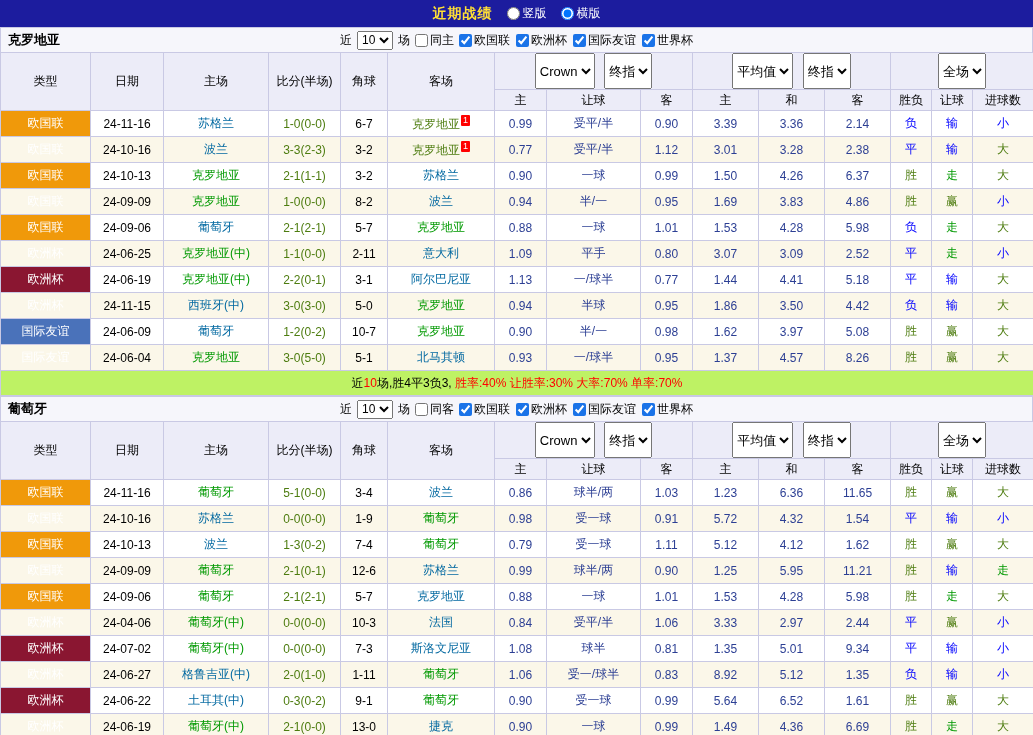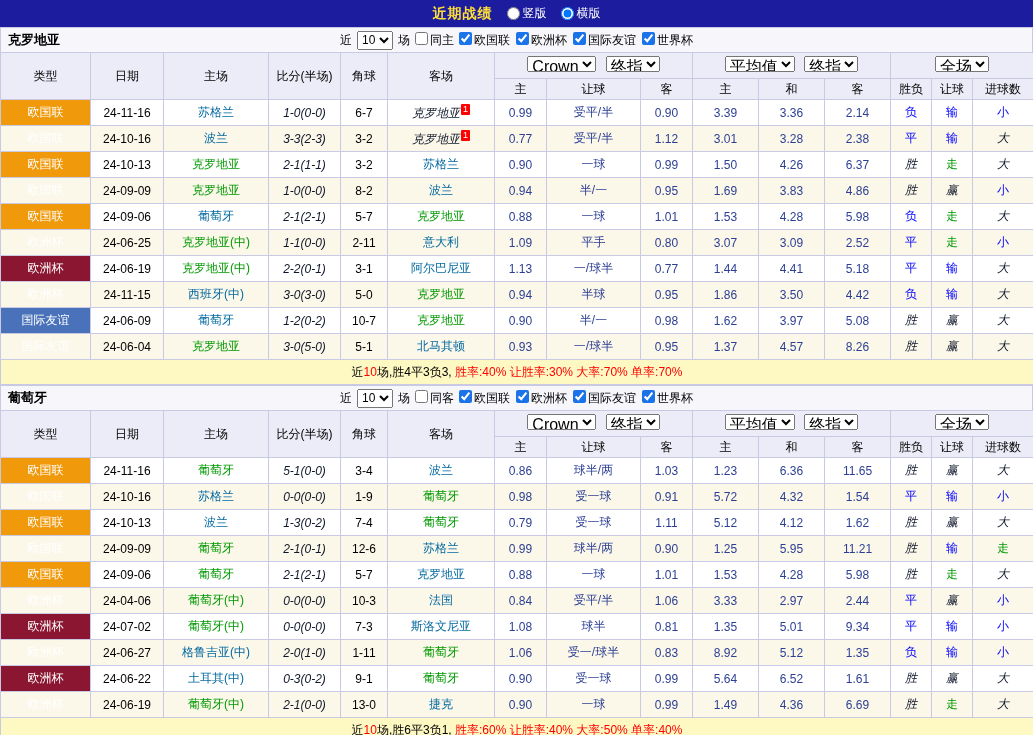--- a/index.html
+++ b/index.html
@@ -10,38 +10,38 @@
   .topbar{height:27px;background:#1c1c9e;display:flex;align-items:center;justify-content:center;gap:14px;}
   .topbar .title{color:#ffdf35;font-weight:bold;font-size:14px;letter-spacing:1px;}
   .radio-opt{display:inline-flex;align-items:center;gap:3px;color:#fff;font-size:12px;cursor:pointer;}
   .radio-opt input{margin:0;width:13px;height:13px;}
   
   .sec-head{position:relative;height:25px;display:flex;align-items:center;justify-content:center;
     background:#f6f6fb;border:1px solid #c9c9e4;border-bottom:none;}
   .sec-head .team{position:absolute;left:7px;font-weight:bold;font-size:13px;color:#000;}
   .filters{display:flex;align-items:center;gap:5px;}
   .filters select{font-size:12px;height:19px;}
-  .filters label{display:inline-flex;align-items:flex-start;gap:2px;cursor:pointer;}
+  .filters label{display:inline-flex;align-items:center;gap:2px;cursor:pointer;}
   .filters input[type=checkbox]{margin:0;width:13px;height:13px;accent-color:#1a73e8;}
   .leagues{display:inline-flex;align-items:center;gap:6px;}
   
   table{border-collapse:collapse;table-layout:fixed;width:1033px;}
   th,td{border:1px solid #c9c9e4;text-align:center;white-space:nowrap;overflow:hidden;padding:0 1px;}
   thead th{background:#ececf8;font-weight:normal;font-size:12px;color:#000;}
   tr.hdr1 th{height:26px;}
   tr.hdr2 th{height:21px;}
-  .sel-cell select{font-size:16px;height:16px;margin:0 3px;}
+  .sel-cell select{font-size:13px;height:36px;margin:0 3px;}
   tbody td{height:26px;font-size:12px;background:#fff;}
   tbody tr.alt td{background:#fbf7e9;}
-  tfoot td{height:25px;background:#fef9c3;font-size:12px;}
+  tfoot td{height:25px;background:#bef264;font-size:12px;}
   .type{color:#fff;}
   .t-nl{background:#f0990a;}
   .t-euro{background:#8a1631;}
   .t-fr{background:#4a72ba;}
-  .c-red{color:#0f172a;font-style:italic;}
+  .c-red{color:#4d7c0f;}
   .c-blue{color:#00f;}
   .c-green{color:#090;}
   .c-black{color:#0369a1;}
   .navy{color:#2c3f94;}
   .badge{background:#f00;color:#fff;font-size:9px;line-height:11px;padding:0 2px;display:inline-block;
     vertical-align:super;margin-left:1px;border-radius:1px;}
   .summary .seg-k{color:#000;}
   .summary .seg-r{color:#f00;}
 </style>
 </head>

